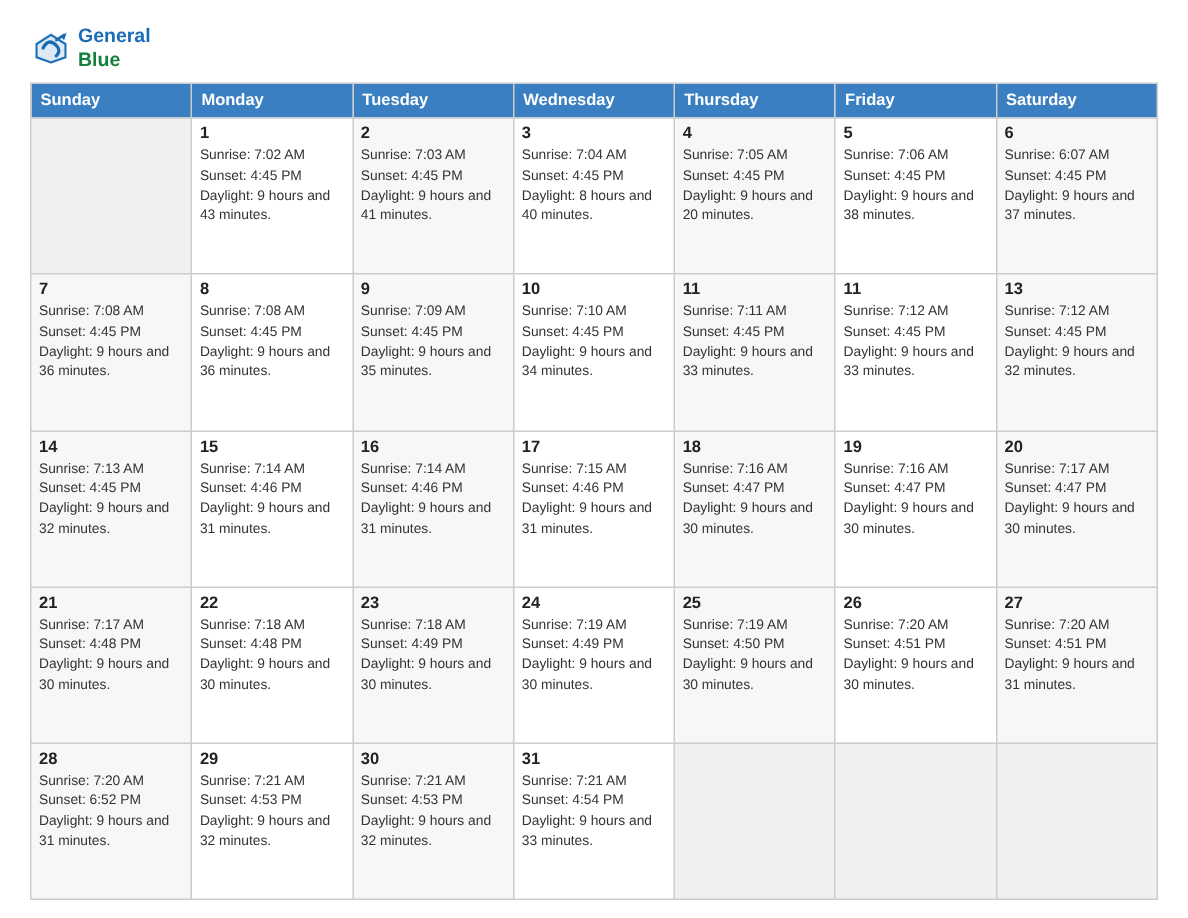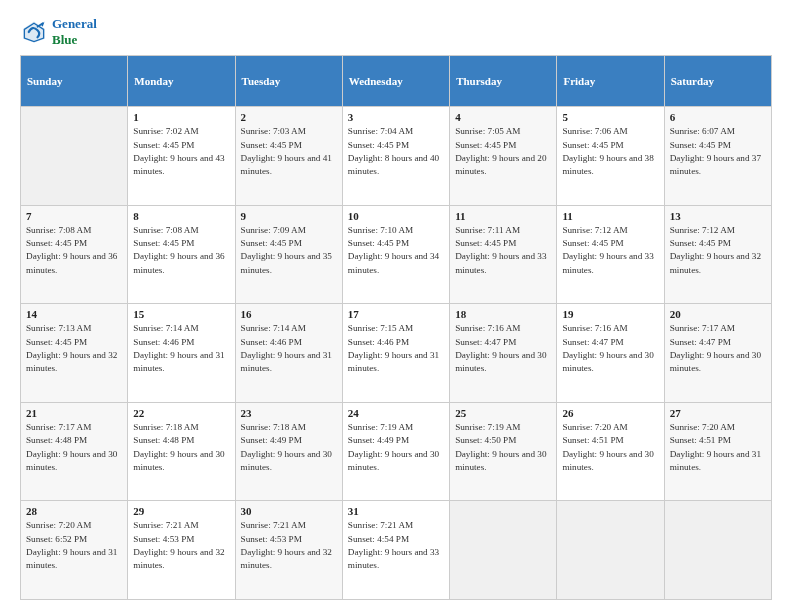--- a/index.html
+++ b/index.html
@@ -9,21 +9,20 @@
       font-family: Arial, sans-serif;
       background: #fff;
       overflow: hidden;
     }
     .page {
       width: 792px;
       height: 612px;
       padding: 16px 20px 12px 20px;
       display: flex;
       flex-direction: column;
-      font-family: Liberation Serif, serif;
     }
     .header {
       display: flex;
       justify-content: space-between;
       align-items: flex-start;
       margin-bottom: 8px;
     }
     .logo {
       display: flex;
       align-items: center;
@@ -60,21 +59,21 @@
       flex: 1;
       border-collapse: collapse;
       width: 100%;
       table-layout: fixed;
       font-size: 10px;
     }
     .calendar thead tr th {
       background-color: #3a7fc1;
       color: #fff;
       text-align: left;
-      padding: 19px 6px;
+      padding: 5px 6px;
       font-size: 11px;
       font-weight: bold;
       border: 1px solid #ccc;
     }
     .calendar tbody tr td {
       border: 1px solid #ccc;
       vertical-align: top;
       padding: 4px 5px;
       height: 88px;
       background: #fff;

